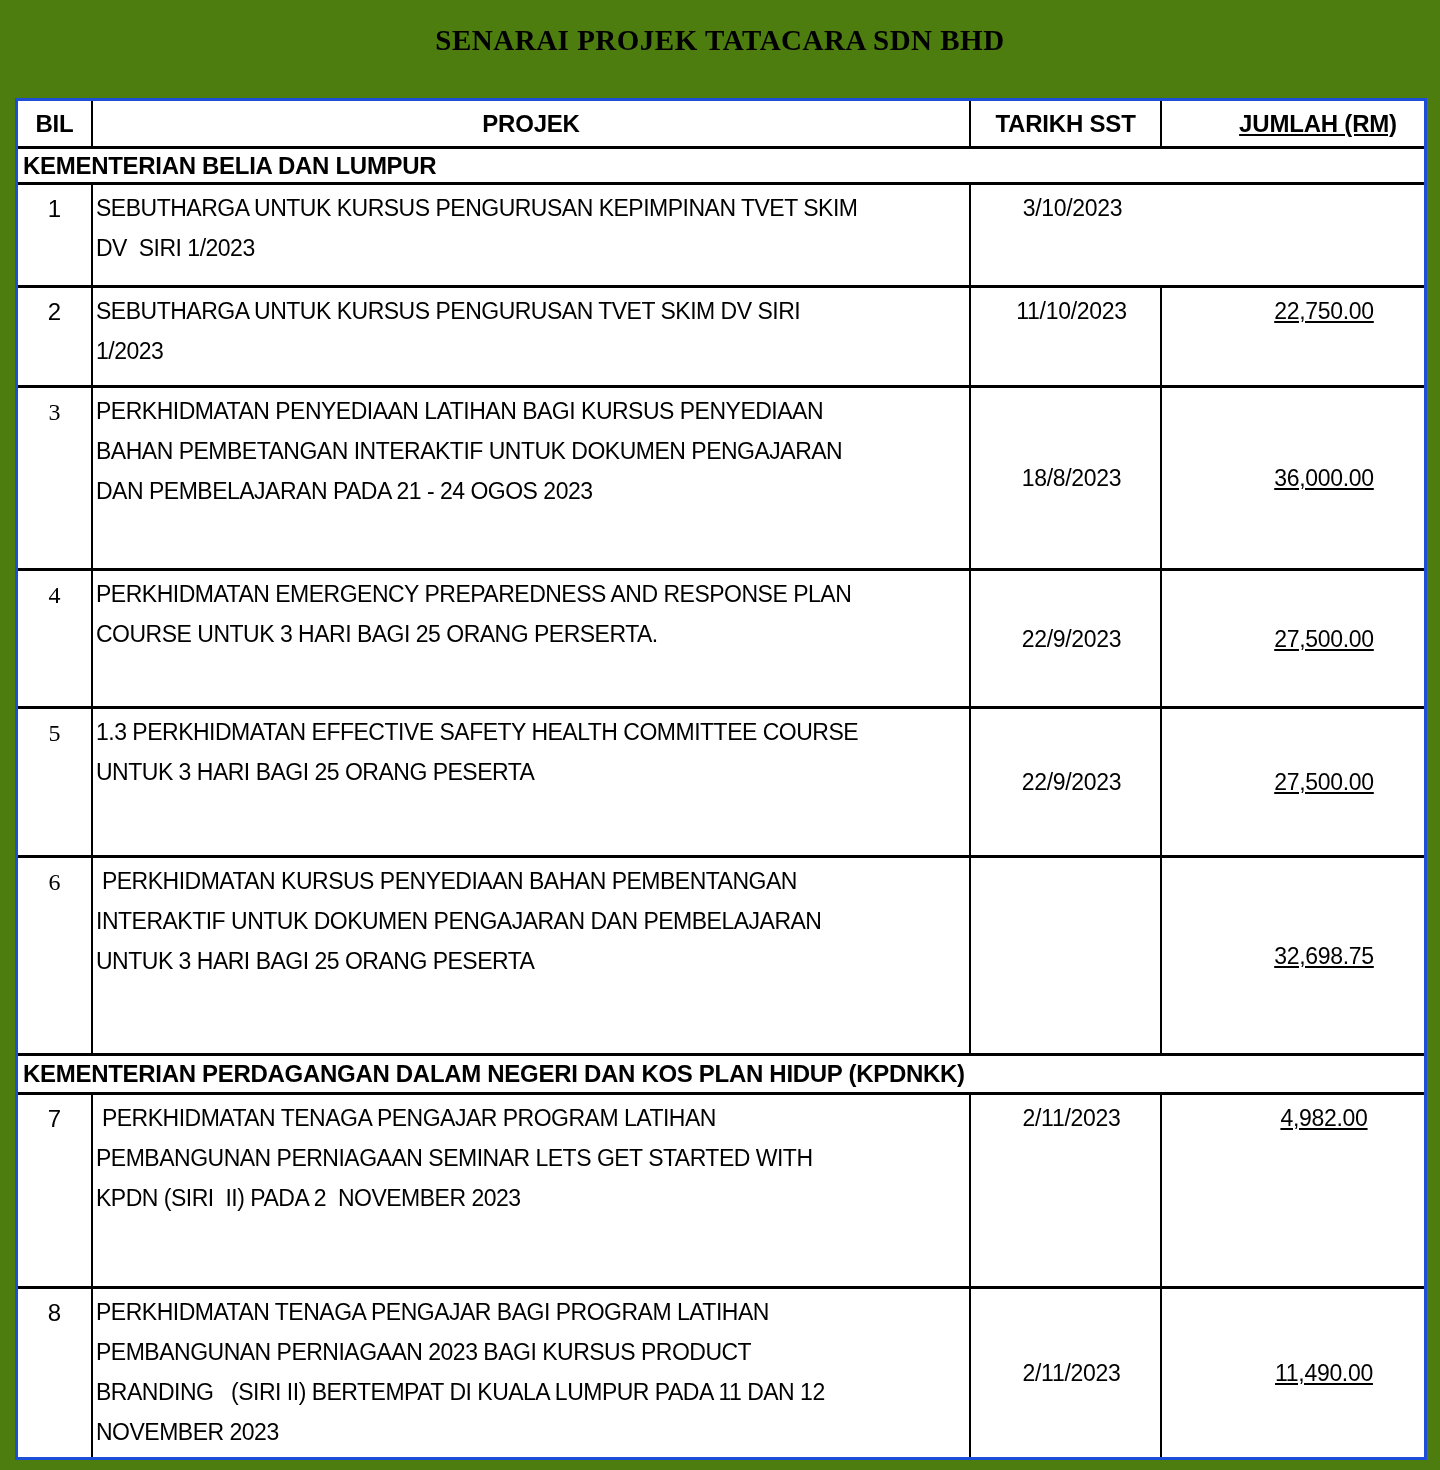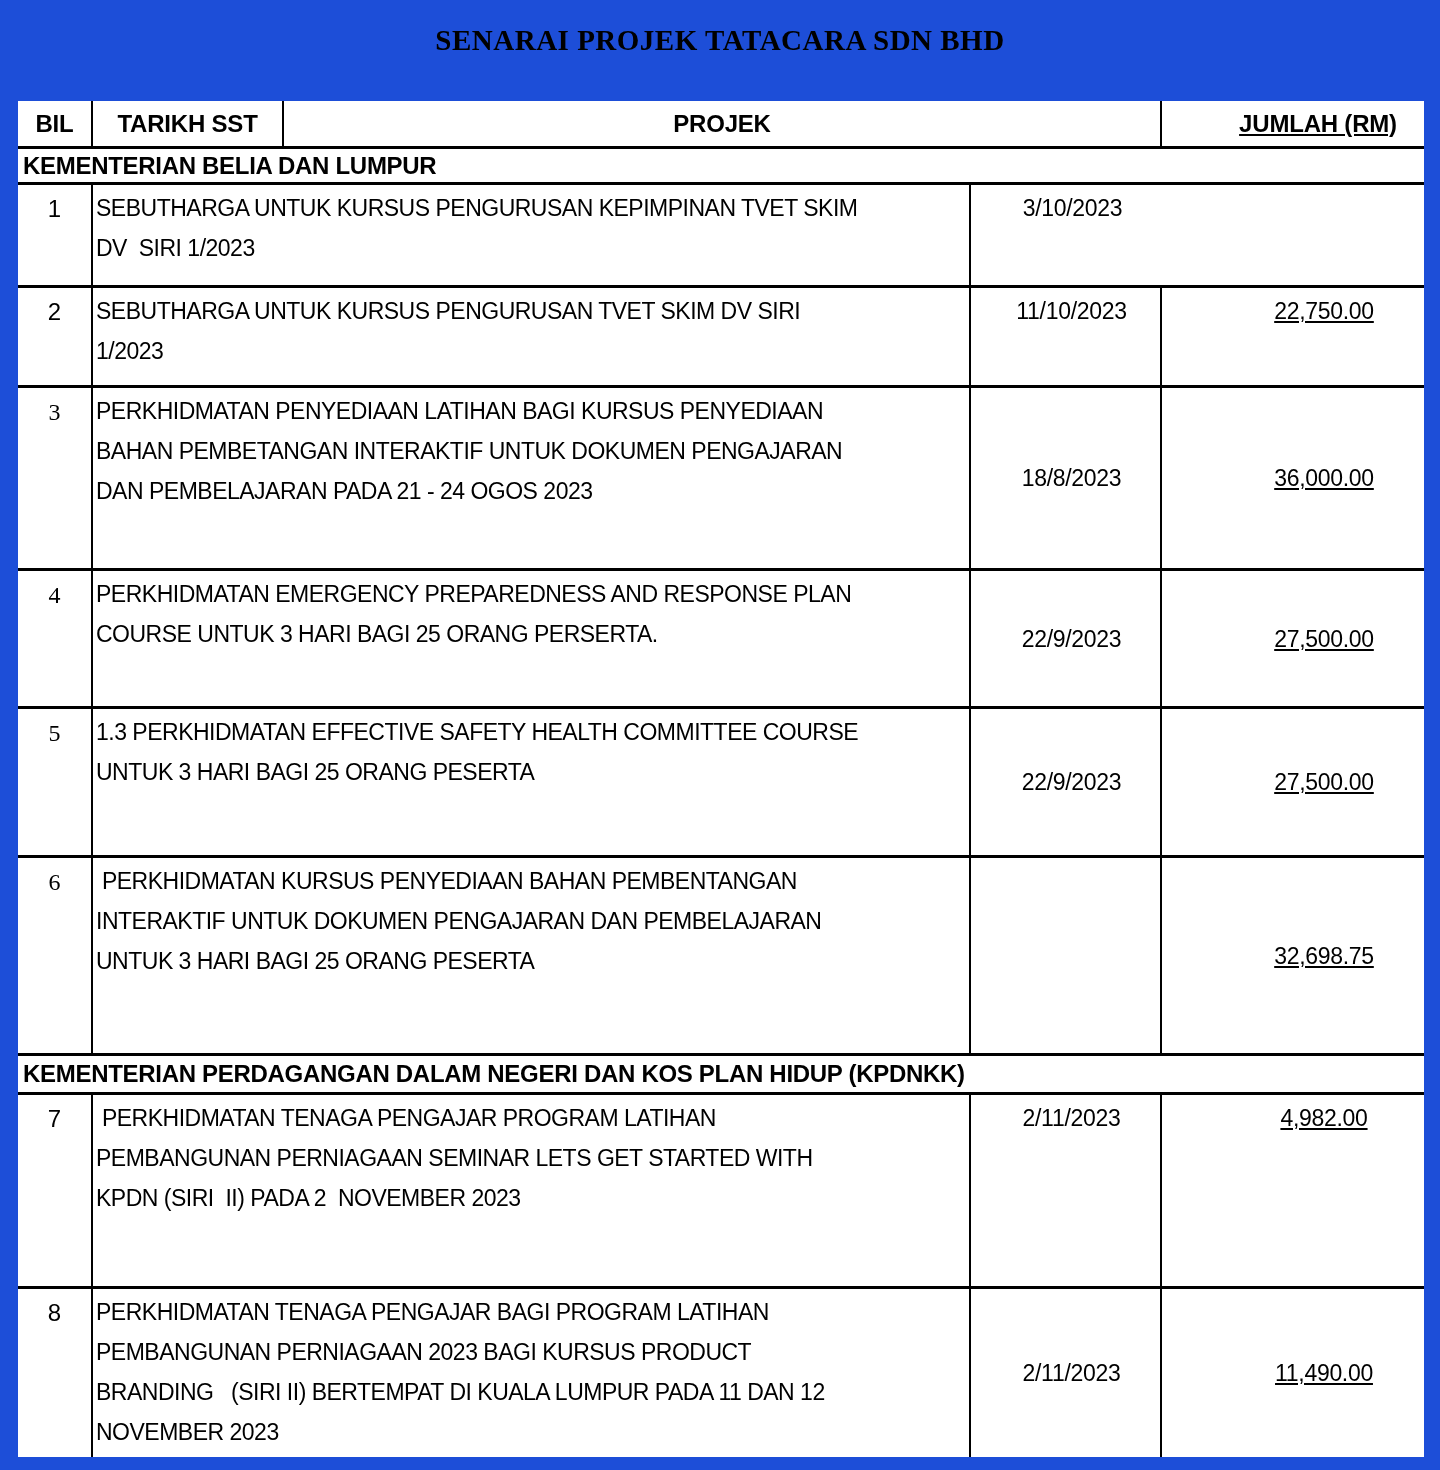--- a/index.html
+++ b/index.html
@@ -1,17 +1,17 @@
 <!DOCTYPE html>
 <html><head>
 <meta charset="utf-8">
 <style>
   html,body { margin:0; padding:0; background:#ffffff; }
   .page {
-    position:relative; width:1440px; height:1470px; background:#1d4ed8;
+    position:relative; width:1440px; height:1470px; background:#4d7c0f;
     color:#000; font-family:"Liberation Sans", sans-serif;
   }
   .title {
     position:absolute; top:24px; left:0; width:100%; text-align:center;
     font-family:"Liberation Serif", serif; font-weight:700; font-size:29px;
     letter-spacing:0.5px; margin:0;
   }
   .tbl {
     position:absolute; left:15px; top:98px; width:1412px;
     border:3px solid #1d4ed8; box-sizing:border-box; background:#fff;
@@ -50,22 +50,22 @@
 </style>
 </head>
 <body>
 
 <div class="page">
   <h1 class="title">SENARAI PROJEK TATACARA SDN BHD</h1>
 
   <div class="tbl">
     <div class="row header-row">
       <div class="cell c-bil">BIL</div>
+      <div class="cell c-projek">PROJEK</div>
       <div class="cell c-tarikh">TARIKH SST</div>
-      <div class="cell c-projek">PROJEK</div>
       <div class="cell c-jumlah">JUMLAH (RM)</div>
     </div>
     <div id="tbody">
   <div class="row section-row" style="height: 36px;">
     <span class="section-label">KEMENTERIAN BELIA DAN LUMPUR</span>
   </div>
 
   <div class="row data-row" style="height: 103px;">
     <div class="cell c-bil bil">1</div>
     <div class="cell c-projek projek">SEBUTHARGA UNTUK KURSUS PENGURUSAN KEPIMPINAN TVET SKIM

